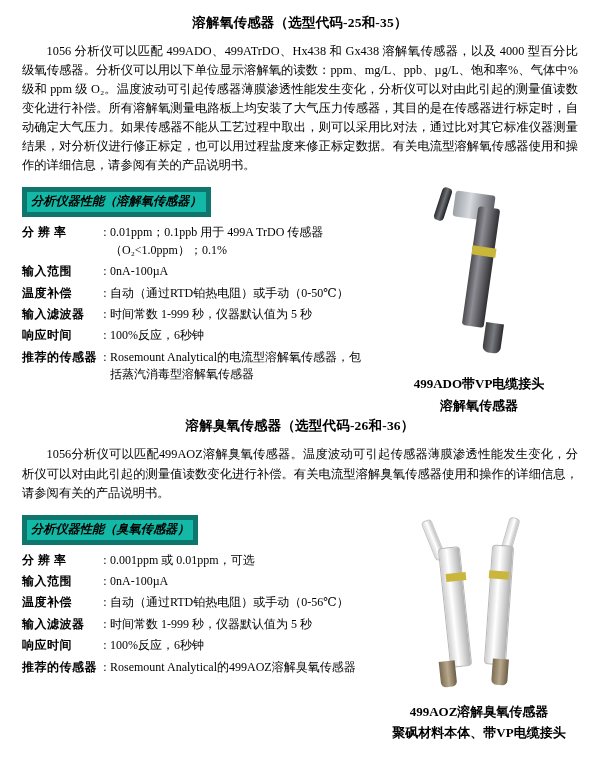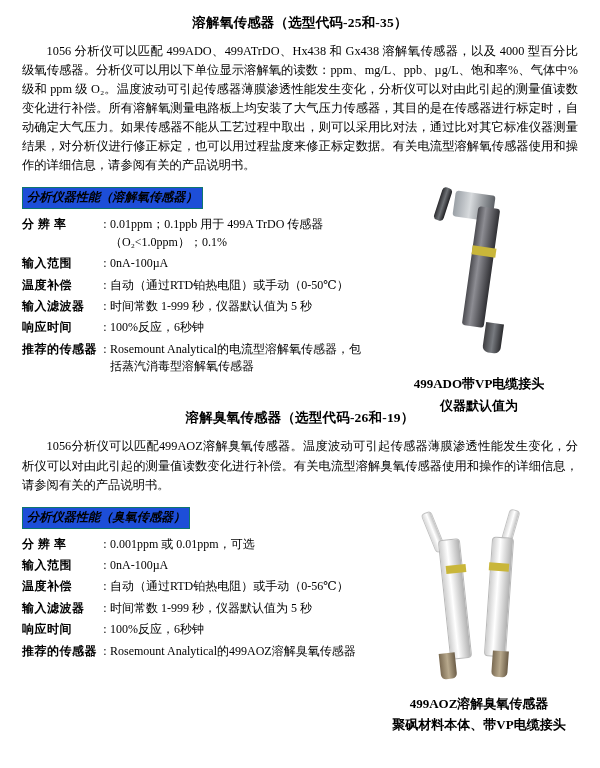--- a/index.html
+++ b/index.html
@@ -38,22 +38,22 @@
   .block {
     position: relative;
     margin-top: 12px;
     min-height: 150px;
   }
   .spec-wrap {
     width: 345px;
   }
   .spec-header {
     display: inline-block;
-    background: #1d4ed8;
-    border: 1px solid #0f766e;
+    background: #14b8a6;
+    border: 5px solid #0f766e;
     font-weight: bold;
     font-style: italic;
     font-size: 12.2px;
     padding: 1px 4px 2px 4px;
     margin-bottom: 5px;
   }
   table.spec {
     border-collapse: collapse;
     font-size: 12px;
     width: 345px;
@@ -238,27 +238,27 @@
 
     <div class="figure">
       <div class="imgbox">
         <div class="s1-cable"></div>
         <div class="s1-head"></div>
         <div class="s1-body"></div>
         <div class="s1-band"></div>
         <div class="s1-tip"></div>
       </div>
       <div class="cap">499ADO带VP电缆接头</div>
-      <div class="cap">仪器默认值为</div>
+      <div class="cap">溶解氧传感器</div>
     </div>
   </div>
 
   <div class="gap"></div>
 
-  <div class="section-title">溶解臭氧传感器（选型代码-26和-19）</div>
+  <div class="section-title">溶解臭氧传感器（选型代码-26和-36）</div>
 
   <p class="body-para">1056分析仪可以匹配499AOZ溶解臭氧传感器。温度波动可引起传感器薄膜渗透性能发生变化，分析仪可以对由此引起的测量值读数变化进行补偿。有关电流型溶解臭氧传感器使用和操作的详细信息，请参阅有关的产品说明书。</p>
 
   <div class="block">
     <div class="spec-wrap">
       <div class="spec-header">分析仪器性能（臭氧传感器）</div>
       <table class="spec">
         <tbody>
             <tr>
           <td class="k">分 辨 率</td>

